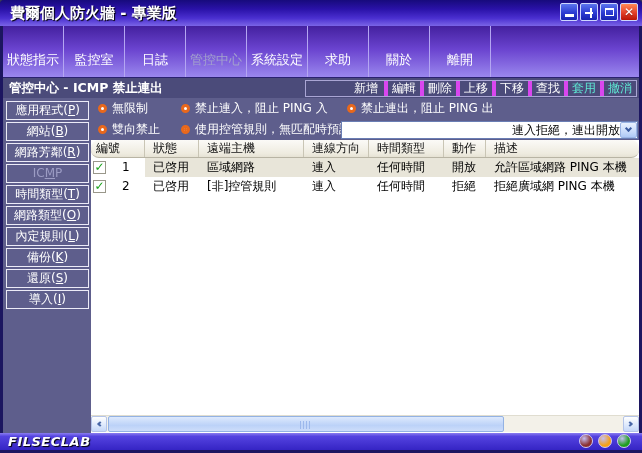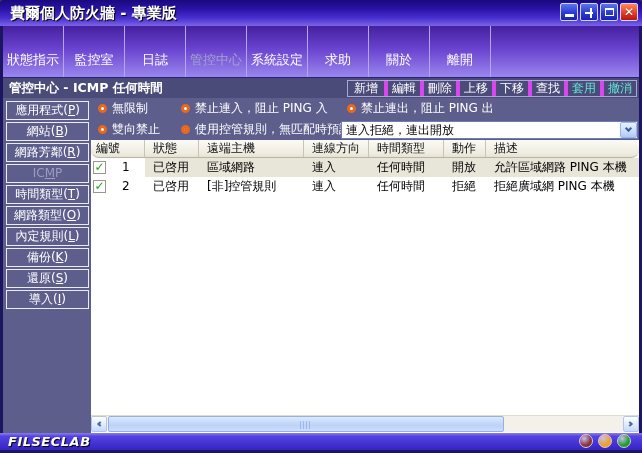--- a/index.html
+++ b/index.html
@@ -57,20 +57,21 @@
     position:absolute; left:3px; right:3px; top:77px; height:21px;
     background:#4b4b7a; border-top:1px solid #2a2270;
   }
   .section-title {
     position:absolute; left:6px; top:0; line-height:20px;
     color:#fff; font-weight:bold; font-size:12.5px; white-space:nowrap;
   }
   .action-btns {
     position:absolute; right:2px; top:2px; height:17px; display:flex;
     border:1px solid #a9a5d4;
+    padding-left:42px;
   }
   .abtn {
     width:36px; text-align:center; line-height:15px; color:#fff;
     border-left:4px solid #d946ef; font-size:12px; cursor:default; white-space:nowrap;
   }
   .abtn:first-child { border-left:none; }
   .abtn.dis { color:#5eead4; }
 
   
   .main {
@@ -88,21 +89,21 @@
   .radios2  .radio-item:nth-child(2) { width:160px; }
   .radio-item { display:flex; align-items:center; color:#fff; white-space:nowrap; }
   .radio {
     width:9px; height:9px; border-radius:50%;
     background:#fff; border:3px solid #e8681c; margin-right:5px; flex:none;
     display:flex; align-items:center; justify-content:center;
   }
   .radio .dot { width:5px; height:5px; border-radius:50%; background:#e8681c; }
   .dropdown {
     flex:1; height:18px; margin-right:1px; background:#fff;
-    border:1px solid #6a7eb4; display:flex; align-items:center; position:relative;
+    border:1px solid #6a7eb4; display:flex; align-items:center; position:relative;text-align:right;
   }
   .dd-value { flex:1; color:#000; padding-left:4px; line-height:16px; white-space:nowrap; overflow:hidden; }
   .dd-btn {
     width:17px; height:16px; flex:none;
     background:linear-gradient(180deg,#e9f1fe 0%,#c3d7f9 70%,#aec9f6 100%);
     border:1px solid #9ab4e4; border-radius:2px;
     display:flex; align-items:center; justify-content:center;
   }
   .dd-chev { width:5px; height:5px; border:solid #3a5aa0; border-width:0 2px 2px 0; transform:rotate(45deg); margin-top:-3px; }
 
@@ -212,21 +213,21 @@
       <div class="tab">監控室</div>
       <div class="tab">日誌</div>
       <div class="tab active">管控中心</div>
       <div class="tab">系統設定</div>
       <div class="tab">求助</div>
       <div class="tab">關於</div>
       <div class="tab">離開</div>
     </div>
 
   <div class="section-bar">
-    <div class="section-title">管控中心 - ICMP 任何時間</div>
+    <div class="section-title">管控中心 - ICMP 禁止連出</div>
     <div class="action-btns">
         <div class="abtn">新增</div>
         <div class="abtn">編輯</div>
         <div class="abtn">刪除</div>
         <div class="abtn">上移</div>
         <div class="abtn">下移</div>
         <div class="abtn">查找</div>
         <div class="abtn dis">套用</div>
         <div class="abtn dis">撤消</div>
       </div>

